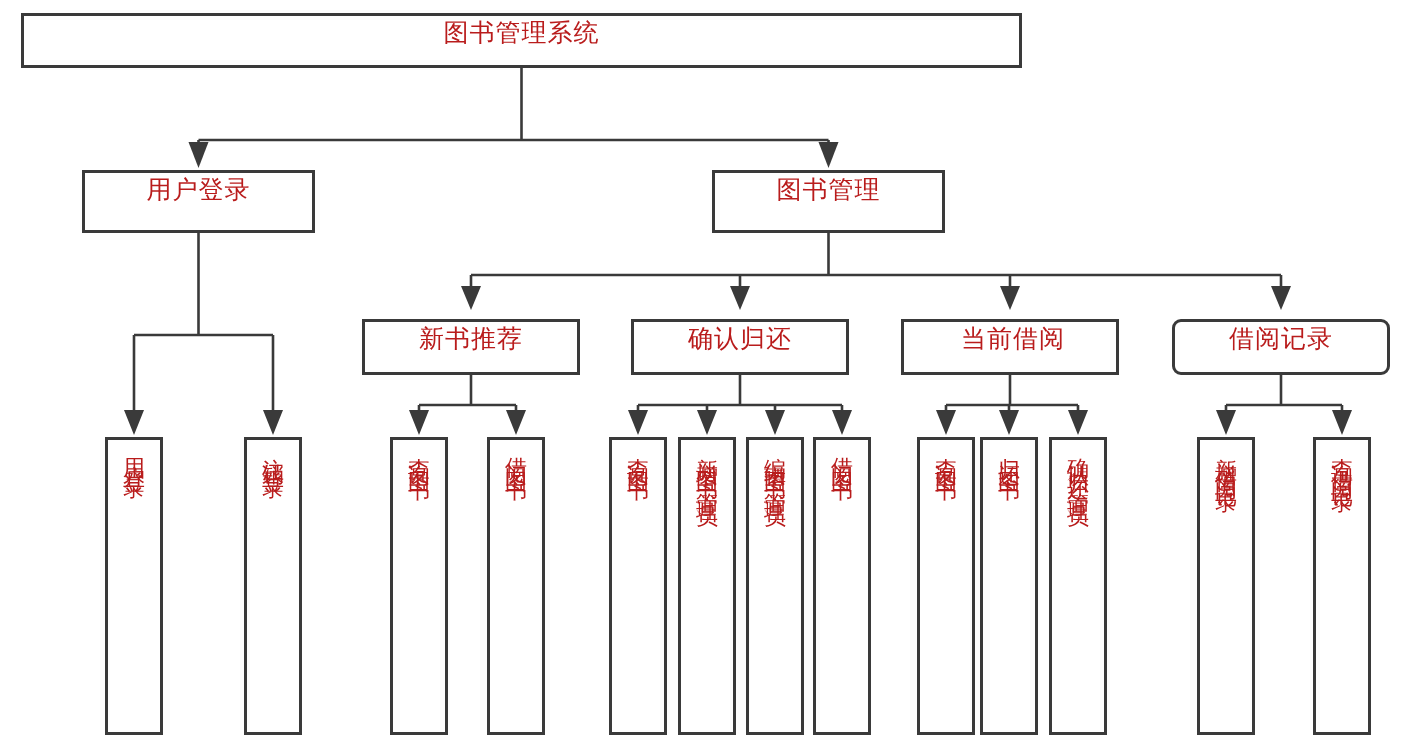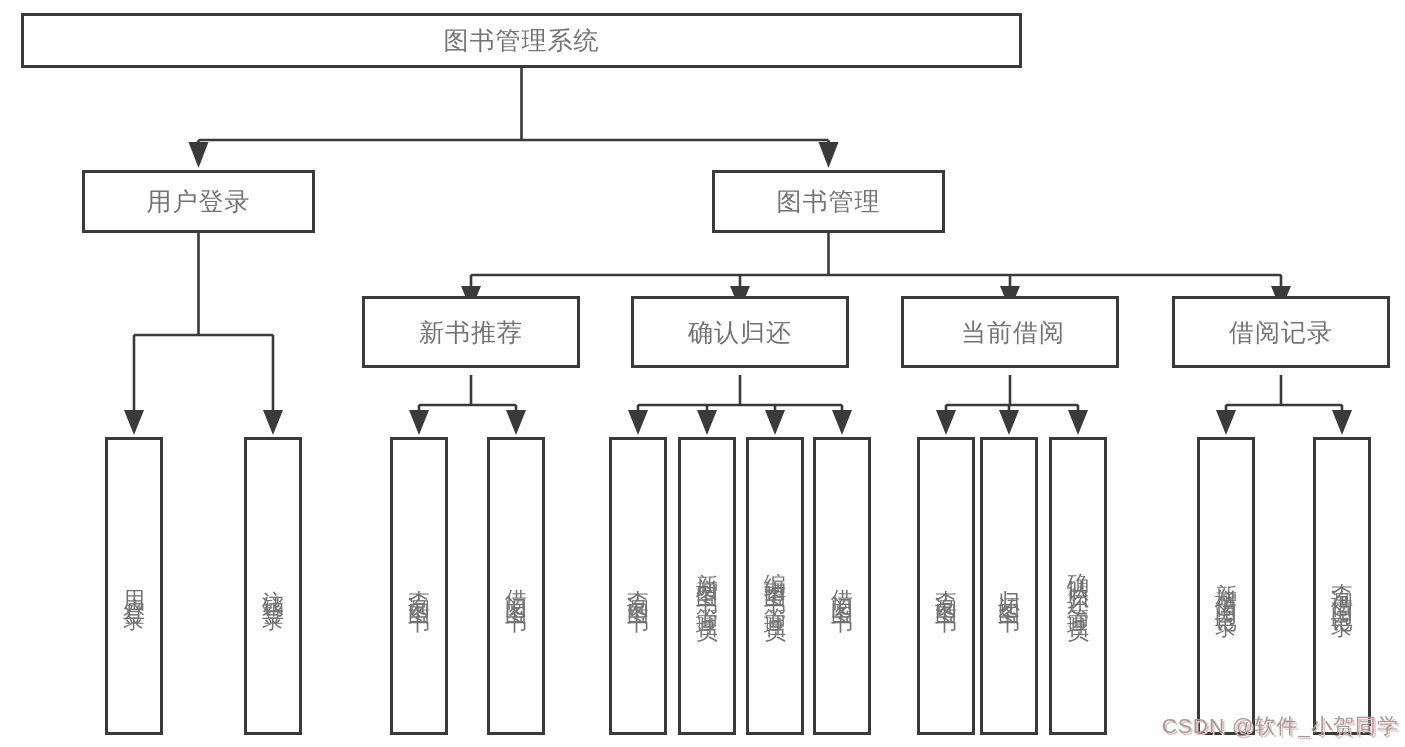--- a/index.html
+++ b/index.html
@@ -10,43 +10,43 @@
   }
   #stage {
     position: absolute; left: 0; top: 0; width: 1405px; height: 747px;
     background: #ffffff;
   }
   #connectors { position: absolute; left: 0; top: 0; width: 1405px; height: 747px; }
   .node {
     position: absolute;
     border: 3px solid #3a3a3a;
     background: #ffffff;
-    display: flex; align-items: center; justify-content: center;
-    color: #737373;
+    display: flex; justify-content: center;
+    color: #b91c1c;
   }
   .h-label { font-size: 25px; letter-spacing: 1px; white-space: nowrap; }
   .node.root  { left: 21px;  top: 13px;  width: 1001px; height: 55px; }
   .node.lvl2  { top: 170px; width: 233px; height: 63px; }
-  .node.lvl3  { top: 296px; width: 218px; height: 72px; }
+  .node.lvl3  { top: 319px; width: 218px; height: 56px; }
   .node.leaf  { top: 437px; width: 58px;  height: 298px; }
   .v-label {
     writing-mode: vertical-rl;
     font-size: 22px;
     letter-spacing: 7px;
     line-height: 1;
     white-space: nowrap;
   }
   
   .pos-user-login { left: 82px; }
   .pos-book-mgmt  { left: 712px; }
   
   .pos-l3-0 { left: 362px; }
   .pos-l3-1 { left: 631px; }
   .pos-l3-2 { left: 901px; padding-left: 6px; }
-  .pos-l3-3 { left: 1172px; }
+  .pos-l3-3 { left: 1172px; border-radius: 9px; }
   
   .pos-leaf-0  { left: 105px; }
   .pos-leaf-1  { left: 244px; }
   .pos-leaf-2  { left: 390px; }
   .pos-leaf-3  { left: 487px; }
   .pos-leaf-4  { left: 609px; }
   .pos-leaf-5  { left: 678px; }
   .pos-leaf-6  { left: 746px; }
   .pos-leaf-7  { left: 813px; }
   .pos-leaf-8  { left: 917px; }
@@ -169,14 +169,13 @@
   <div class="node leaf pos-leaf-10">
     <span class="v-label">确认归还（管理员）</span>
   </div>
   <div class="node leaf pos-leaf-11">
     <span class="v-label">新增借阅记录</span>
   </div>
   <div class="node leaf pos-leaf-12">
     <span class="v-label">查询借阅记录</span>
   </div>
 
-  <div id="watermark">CSDN @软件_小贺同学</div>
 </div>
 
 </body></html>

